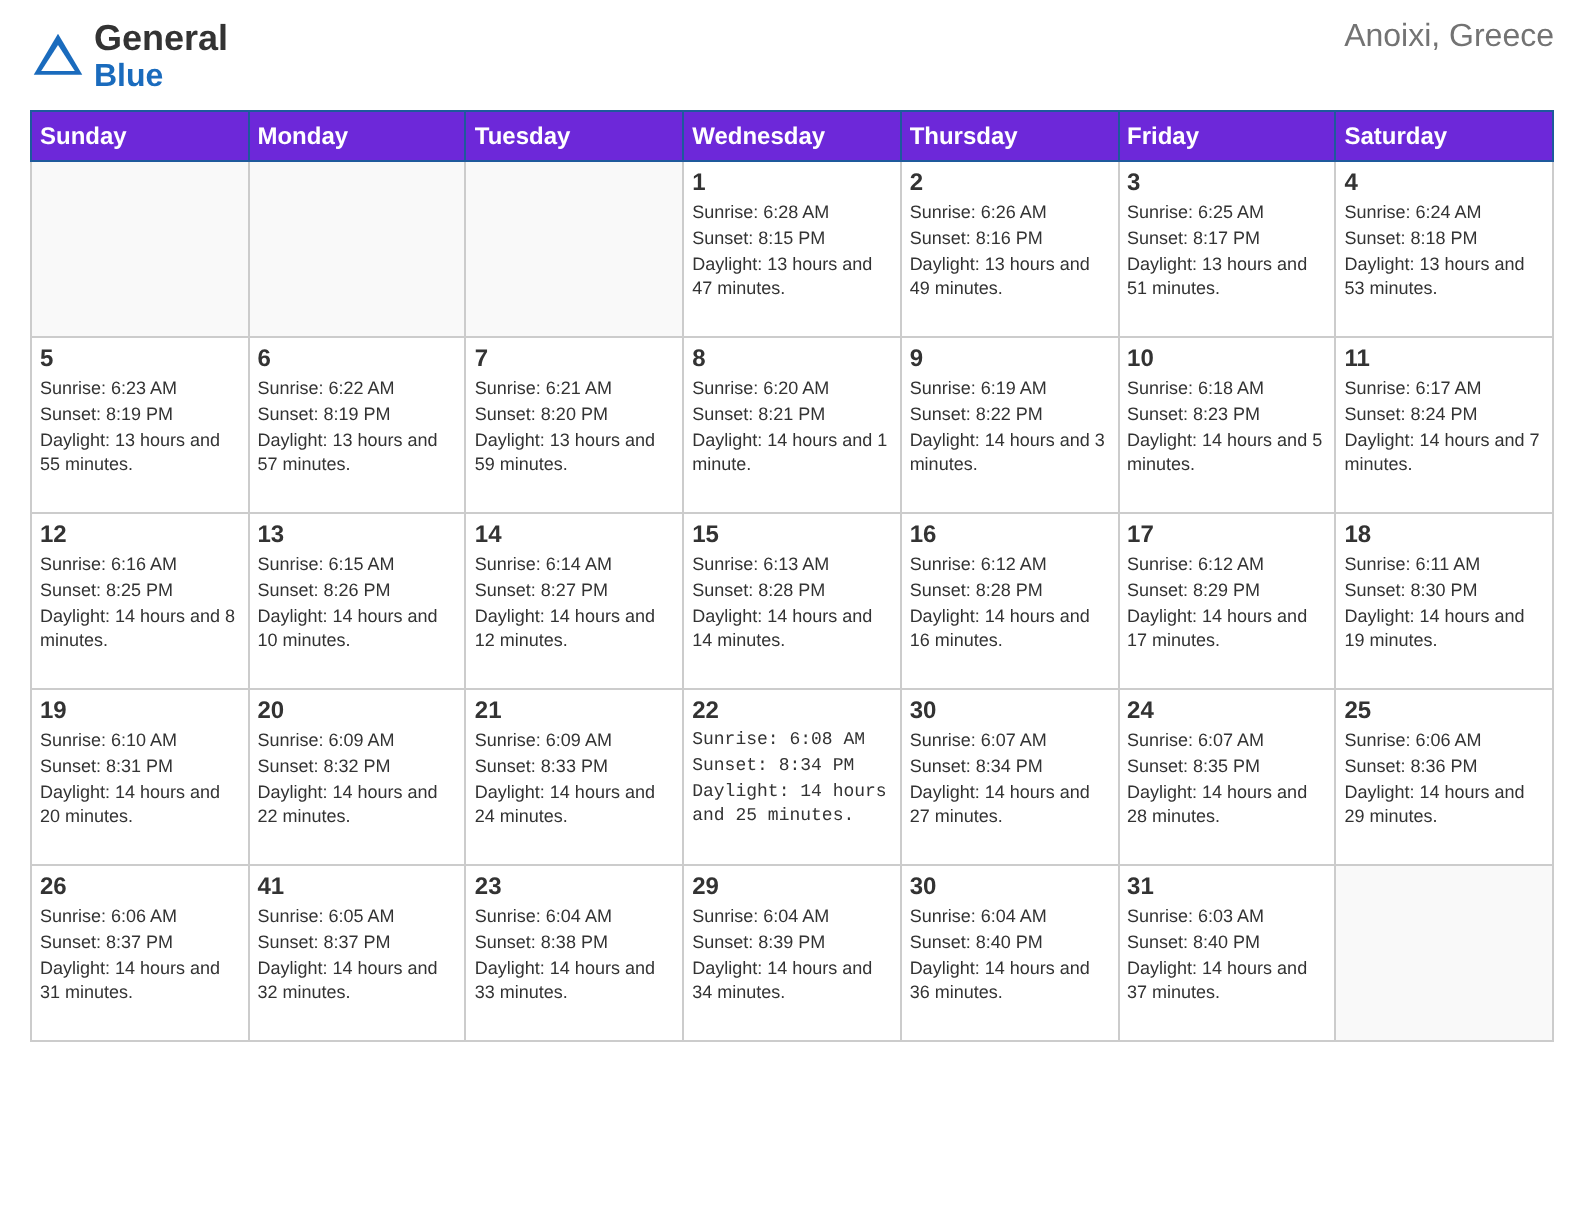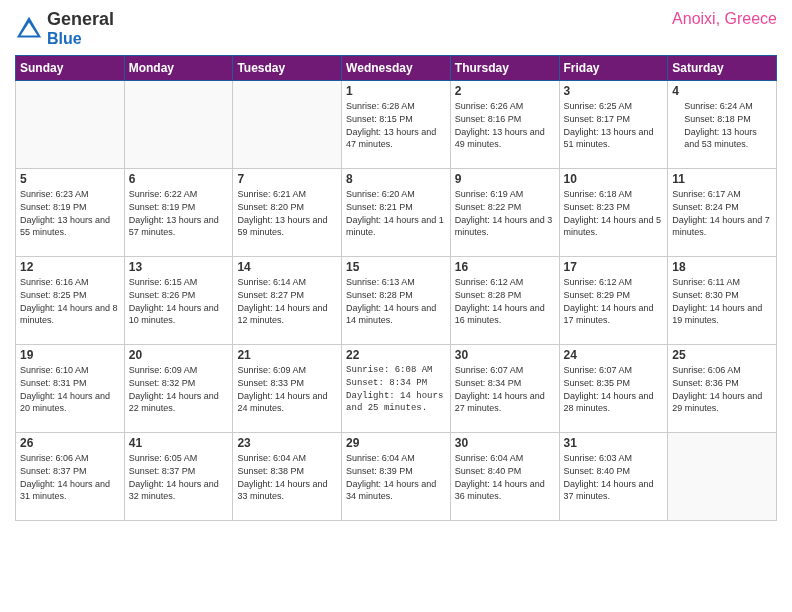--- a/index.html
+++ b/index.html
@@ -50,31 +50,31 @@
     .title-block {
       text-align: right;
     }
     .title-month {
       font-size: 32px;
       font-weight: bold;
       color: #333;
     }
     .title-location {
       font-size: 16px;
-      color: #ec4899;
+      color: #737373;
     }
     .calendar {
       flex: 1;
       border: 1px solid #ccc;
       border-collapse: collapse;
       width: 100%;
       table-layout: fixed;
     }
     .calendar th {
-      background: #701a75;
+      background: #6d28d9;
       color: #fff;
       font-size: 12px;
       font-weight: bold;
       padding: 5px 4px;
       border: 1px solid #1e5a9c;
       text-align: left;
     }
     .calendar td {
       border: 1px solid #ccc;
       vertical-align: top;
@@ -149,21 +149,21 @@
 Daylight: 13 hours and 49 minutes.</div>
           </td>
           <td>
             <span class="day-number">3</span>
             <div class="day-info" style="white-space: pre-line;">Sunrise: 6:25 AM
 Sunset: 8:17 PM
 Daylight: 13 hours and 51 minutes.</div>
           </td>
           <td>
             <span class="day-number">4</span>
-            <div class="day-info" style="white-space: pre-line; margin-left: 12px;">Sunrise: 6:24 AM
+            <div class="day-info" style="white-space: pre-line;">Sunrise: 6:24 AM
 Sunset: 8:18 PM
 Daylight: 13 hours and 53 minutes.</div>
           </td>
         </tr>
         <tr>
           <td>
             <span class="day-number">5</span>
             <div class="day-info" style="white-space: pre-line;">Sunrise: 6:23 AM
 Sunset: 8:19 PM
 Daylight: 13 hours and 55 minutes.</div>

